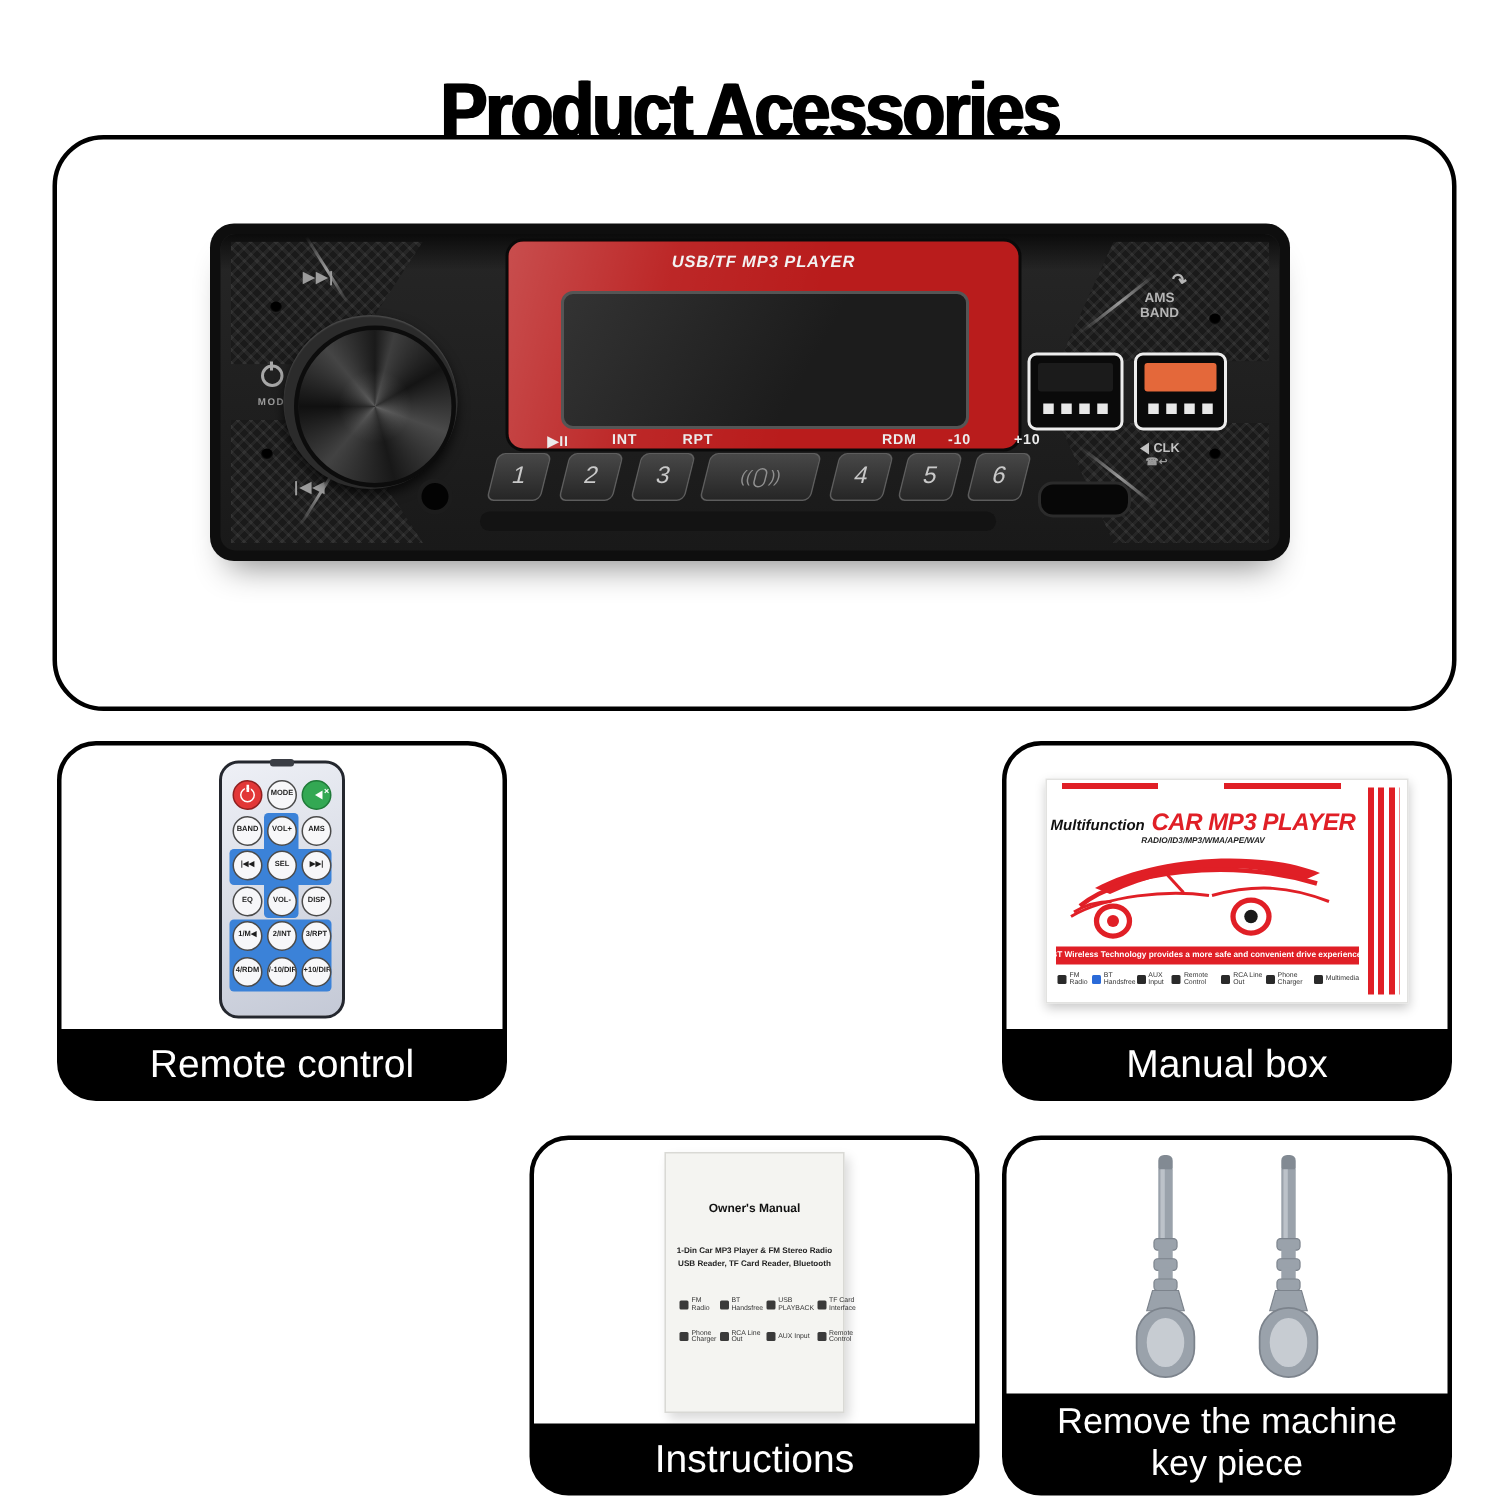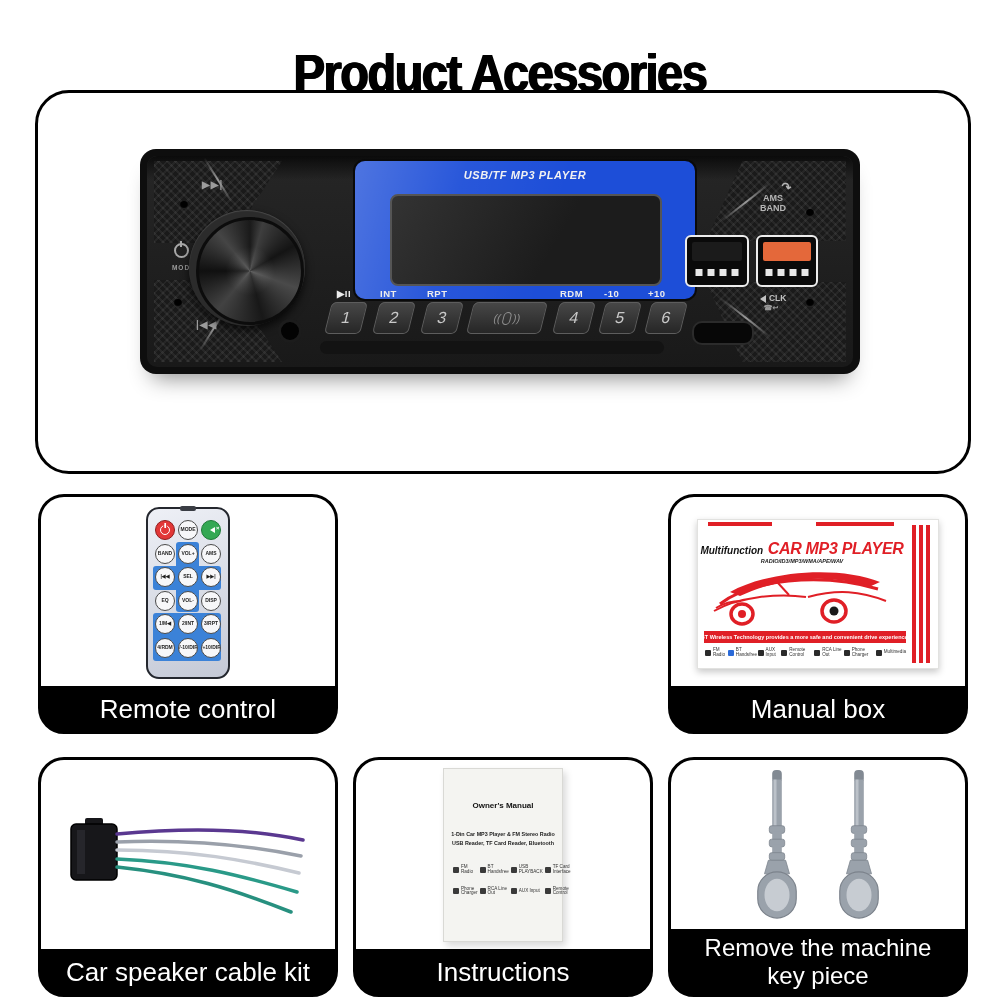--- a/index.html
+++ b/index.html
@@ -40,30 +40,30 @@
   .pwr{position:absolute;left:26px;top:94px;width:30px;text-align:center;color:#9c9c9c;}
   .pwr .ring{display:inline-block;width:11px;height:11px;border:2px solid #a8a8a8;border-radius:50%;position:relative;}
   .pwr .ring::after{content:"";position:absolute;left:50%;top:-4px;transform:translateX(-50%);
     width:2px;height:6px;background:#a8a8a8;}
   .pwr .mod{display:block;font-size:6.5px;font-weight:bold;margin-top:2px;letter-spacing:1px;}
   .hole{position:absolute;left:138px;top:170px;width:18px;height:18px;border-radius:50%;
     background:#030303;border:3px solid #1c1c1c;}
   .dot{position:absolute;width:8px;height:8px;border-radius:50%;background:#000;
     box-shadow:inset 0 -1px 1px rgba(255,255,255,0.15);}
 
-  .display{position:absolute;left:215px;top:12px;width:340px;height:138px;background:#1d4ed8;
+  .display{position:absolute;left:199px;top:12px;width:340px;height:138px;background:#b91c1c;
     border-radius:10px;box-shadow:0 0 0 2px #0a0a0a;overflow:hidden;}
   .display::before{content:"";position:absolute;inset:0;
     background:linear-gradient(105deg,rgba(255,255,255,0.22),rgba(255,255,255,0.05) 30%,rgba(0,0,0,0) 58%);}
   .display-title{position:absolute;top:8px;left:0;right:0;text-align:center;color:#f2f2f2;
     font-size:11px;font-weight:bold;font-style:italic;letter-spacing:0.6px;}
   .screen{position:absolute;left:35px;top:33px;width:268px;height:88px;border:2px solid #555;
     border-radius:8px;background:linear-gradient(120deg,#333 0%,#1c1c1c 60%);}
 
-  .flabel{position:absolute;top:139px;font-size:9.5px;font-weight:bold;color:#ececec;letter-spacing:0.5px;}
+  .flabel{position:absolute;top:139px;font-size:9.5px;font-weight:bold;color:#ececec;letter-spacing:0.5px;margin-left:28px;}
   .pbtn{position:absolute;top:153px;width:34px;height:30px;transform:skewX(-14deg);
     background:linear-gradient(#474747,#262626);border:1px solid #5d5d5d;border-radius:5px;
     color:#c9c9c9;display:flex;align-items:center;justify-content:center;font-size:16px;}
   .mic-btn{width:72px;color:#8f8f8f;font-size:11px;gap:2px;}
   .mic-cap{display:inline-block;width:6px;height:11px;border:1.5px solid #8f8f8f;border-radius:4px;}
 
   .usb{position:absolute;top:86px;height:48px;border:2px solid #ededed;border-radius:6px;background:#0a0a0a;}
   .usb .tongue{position:absolute;left:5px;right:5px;top:5px;height:19px;background:#1b1b1b;border-radius:2px;}
   .usb.orange .tongue{background:#e4683a;}
   .teeth{position:absolute;left:50%;transform:translateX(-50%);bottom:9px;display:flex;gap:5px;}
@@ -324,33 +324,20 @@
         <span class="bfeat">
             <i></i>
             <span>Multimedia</span>
           </span>
       </div>
       <div class="stripes"></div>
     </div>
     <div class="card-label">Manual box</div>
   </div>
 
-  <div class="card" style="left:38px;top:757px;">
-    <svg class="artsvg" width="288" height="185" viewBox="0 0 288 185">
-      <rect x="44" y="58" width="18" height="9" rx="2" fill="#17171a"></rect>
-      <rect x="30" y="64" width="46" height="56" rx="5" fill="#17171a" stroke="#000" stroke-width="1.5"></rect>
-      <rect x="36" y="70" width="8" height="44" fill="#26262b"></rect>
-      <path d="M76,74 C150,67 212,69 262,80" fill="none" stroke="#5a3890" stroke-width="3.5" stroke-linecap="round"></path>
-      <path d="M76,82 C150,79 206,85 260,96" fill="none" stroke="#9aa0aa" stroke-width="3.5" stroke-linecap="round"></path>
-      <path d="M76,90 C150,90 204,100 258,113" fill="none" stroke="#c6cad2" stroke-width="3.5" stroke-linecap="round"></path>
-      <path d="M76,99 C148,102 198,115 256,132" fill="none" stroke="#2a9a88" stroke-width="3.5" stroke-linecap="round"></path>
-      <path d="M76,107 C144,114 192,129 250,152" fill="none" stroke="#27907f" stroke-width="3.5" stroke-linecap="round"></path>
-    </svg>
-    <div class="card-label">Car speaker cable kit</div>
-  </div>
 
   <div class="card" style="left:668px;top:757px;">
     <div class="keys">
       <svg width="46" height="152" viewBox="0 0 46 158">
         <rect x="18" y="2" width="10" height="13" rx="4" fill="#828a93"></rect>
         <rect x="18" y="12" width="10" height="50" fill="#9aa2ab"></rect>
         <rect x="19.5" y="12" width="3" height="50" fill="#bcc2c9"></rect>
         <rect x="15" y="60" width="16" height="8" rx="2.5" fill="#9aa2ab" stroke="#7c838c" stroke-width="0.8"></rect>
         <rect x="18" y="66" width="10" height="10" fill="#9aa2ab"></rect>
         <rect x="15" y="74" width="16" height="8" rx="2.5" fill="#9aa2ab" stroke="#7c838c" stroke-width="0.8"></rect>

